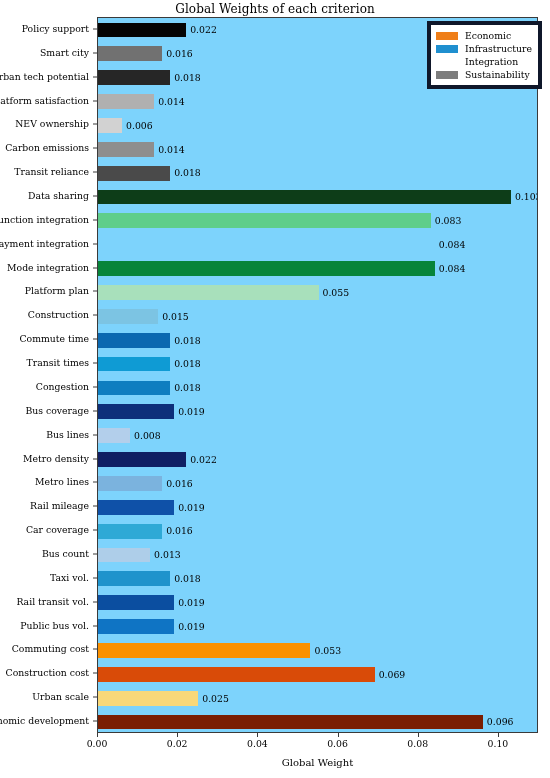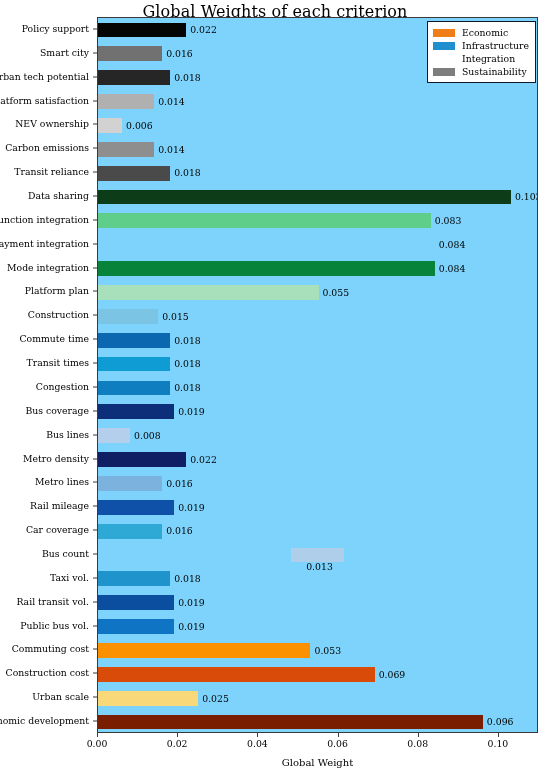--- a/index.html
+++ b/index.html
@@ -23,21 +23,21 @@
     width: 550px;
     height: 778px;
   }
 
   #chart-title {
     position: absolute;
     left: 0;
     top: 2px;
     width: 550px;
     text-align: center;
-    font-size: 16px;
+    font-size: 12px;
     letter-spacing: 0.1px;
     color: #000;
   }
 
   
   #plot-area {
     position: absolute;
     left: 97px;
     top: 17px;
     width: 441px;
@@ -138,21 +138,21 @@
     font-size: 10px;
     color: #000;
   }
 
   
   #legend {
     position: absolute;
     left: 427px;
     top: 21px;
     background: #ffffff;
-    border: 1px solid #0f172a;
+    border: 4px solid #0f172a;
     padding: 4px 6px 4px 5px;
     box-sizing: border-box;
   }
   .legend-item {
     display: flex;
     align-items: center;
     height: 13px;
   }
   .legend-swatch {
     width: 22px;
@@ -320,21 +320,21 @@
           <span class="bar-value">0.016</span>
         </div>
         <div class="bar-row" style="top: 481.868px; height: 14.7973px;">
           <div class="bar" style="width: 76.1727px; background: rgb(15, 81, 168);"></div>
           <span class="bar-value">0.019</span>
         </div>
         <div class="bar-row" style="top: 505.735px; height: 14.7973px;">
           <div class="bar" style="width: 64.1455px; background: rgb(46, 169, 214);"></div>
           <span class="bar-value">0.016</span>
         </div>
-        <div class="bar-row" style="top: 529.601px; height: 14.7973px; flex-direction: column;">
+        <div class="bar-row" style="top: 529.601px; height: 14.7973px;">
           <div class="bar" style="width: 52.1182px; background: rgb(174, 206, 233);"></div>
           <span class="bar-value">0.013</span>
         </div>
         <div class="bar-row" style="top: 553.468px; height: 14.7973px;">
           <div class="bar" style="width: 72.1636px; background: rgb(31, 147, 204);"></div>
           <span class="bar-value">0.018</span>
         </div>
         <div class="bar-row" style="top: 577.335px; height: 14.7973px;">
           <div class="bar" style="width: 76.1727px; background: rgb(11, 78, 160);"></div>
           <span class="bar-value">0.019</span>

